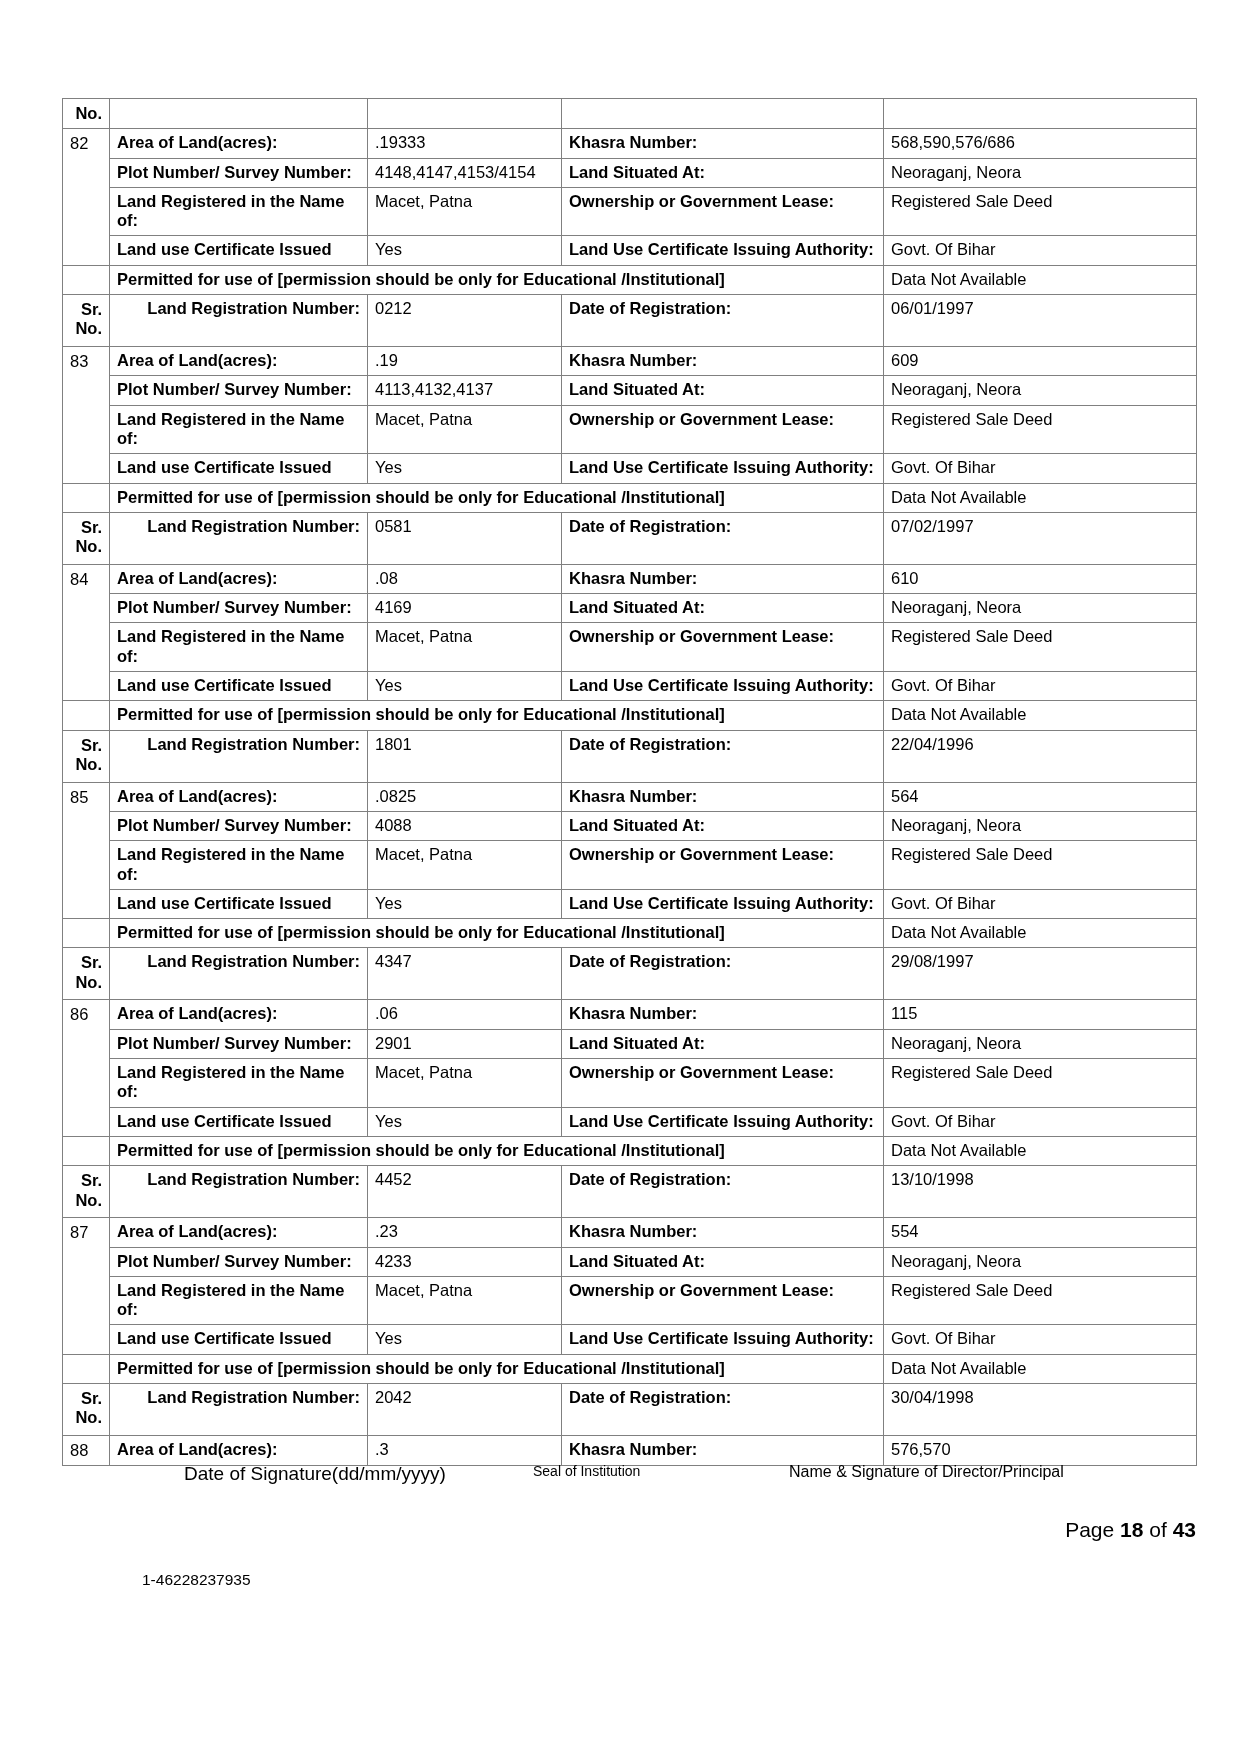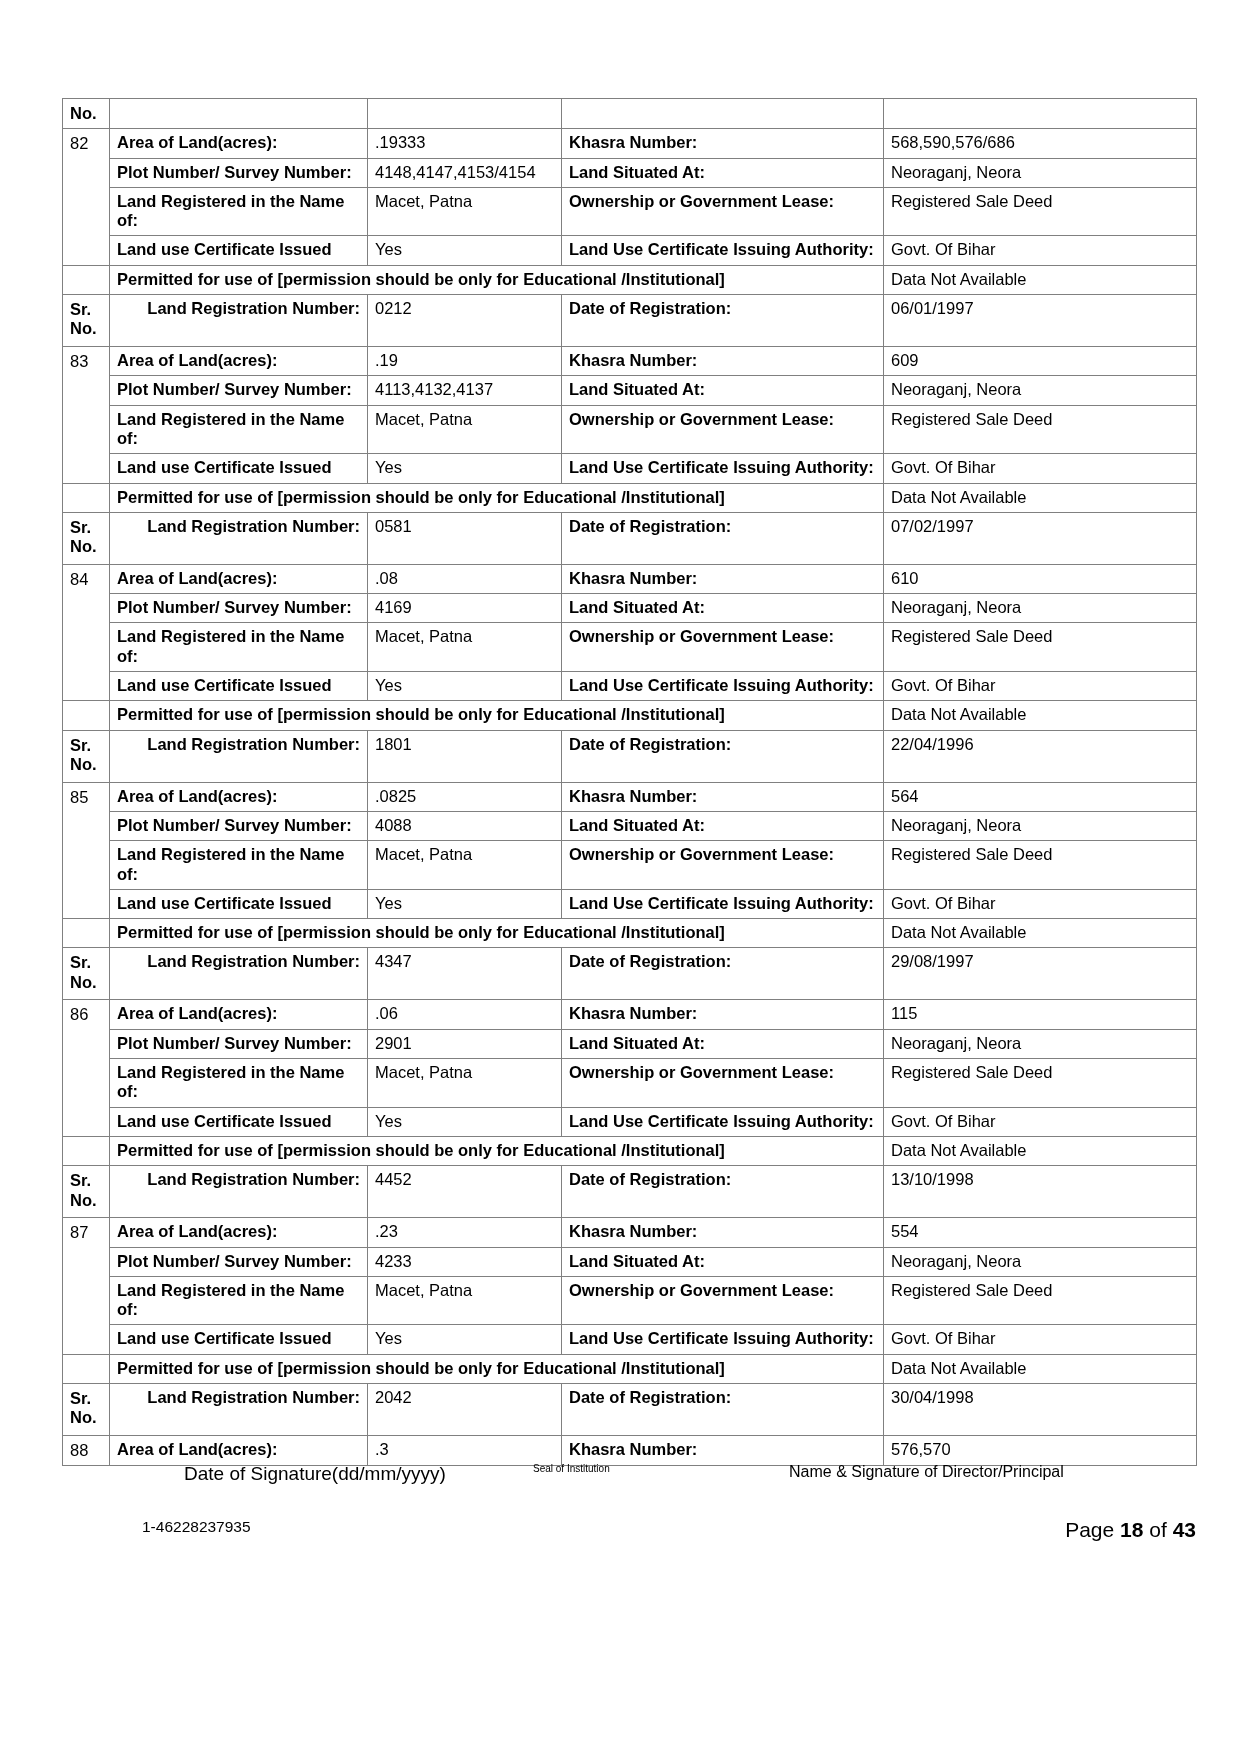--- a/index.html
+++ b/index.html
@@ -31,21 +31,21 @@
     font-size: 16.5px;
   }
   .land-table td {
     border: 1px solid #808080;
     padding: 4px 7px 5px 7px;
     vertical-align: top;
     line-height: 1.17;
     font-size: 16.5px;
   }
   .land-table td.srno {
-    text-align: left;
+    text-align: right;
     font-weight: bold;
     vertical-align: top;
     padding-top: 5px;
     border-radius: 6px;
   }
   .land-table td.srno-num {
     text-align: left;
     font-weight: normal;
     vertical-align: top;
     padding-top: 5px;
@@ -69,34 +69,34 @@
     left: 142px;
     top: 1463px;
     font-size: 19px;
     white-space: nowrap;
     margin-left: 42px;
   }
   .f-seal {
     position: absolute;
     left: 533px;
     top: 1463px;
-    font-size: 10px;
+    font-size: 14px;
     white-space: nowrap;
   }
   .f-sign {
     position: absolute;
     left: 789px;
     top: 1463px;
     font-size: 16px;
     white-space: nowrap;
   }
   .f-docid {
     position: absolute;
     left: 142px;
-    top: 1518px;
+    top: 1571px;
     font-size: 15.5px;
     white-space: nowrap;
   }
   .f-page {
     position: absolute;
     right: 45px;
     top: 1518px;
     font-size: 21px;
     white-space: nowrap;
   }

